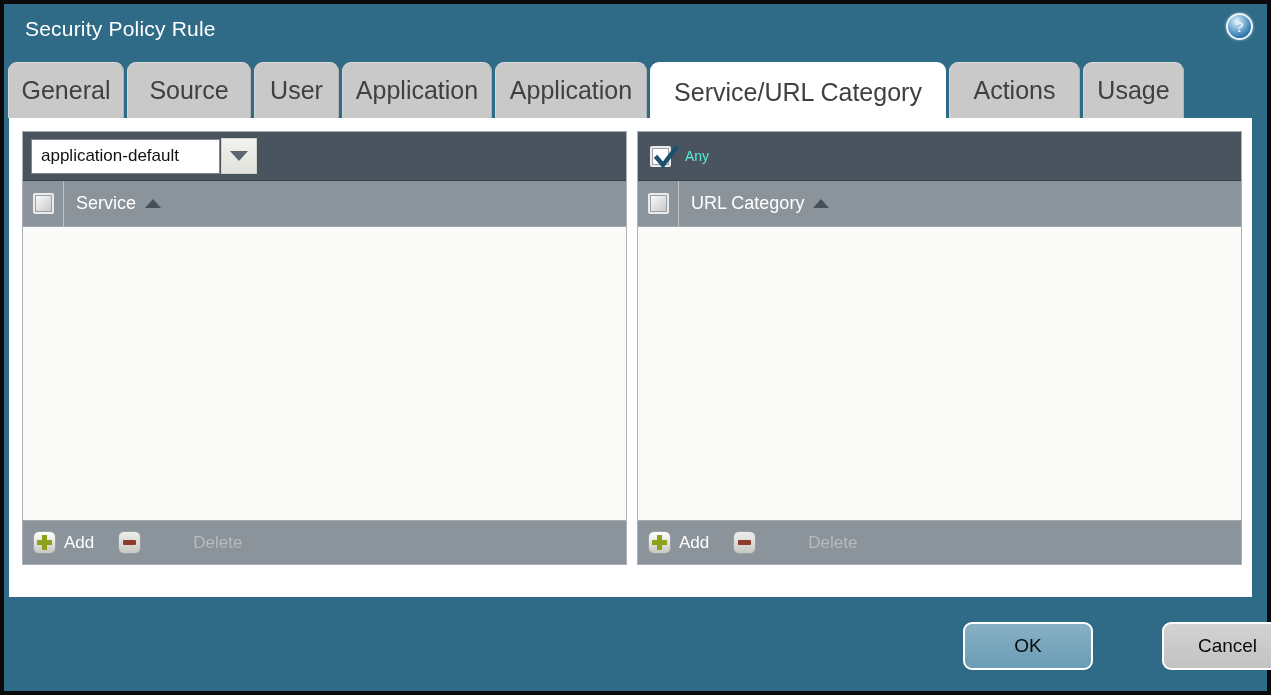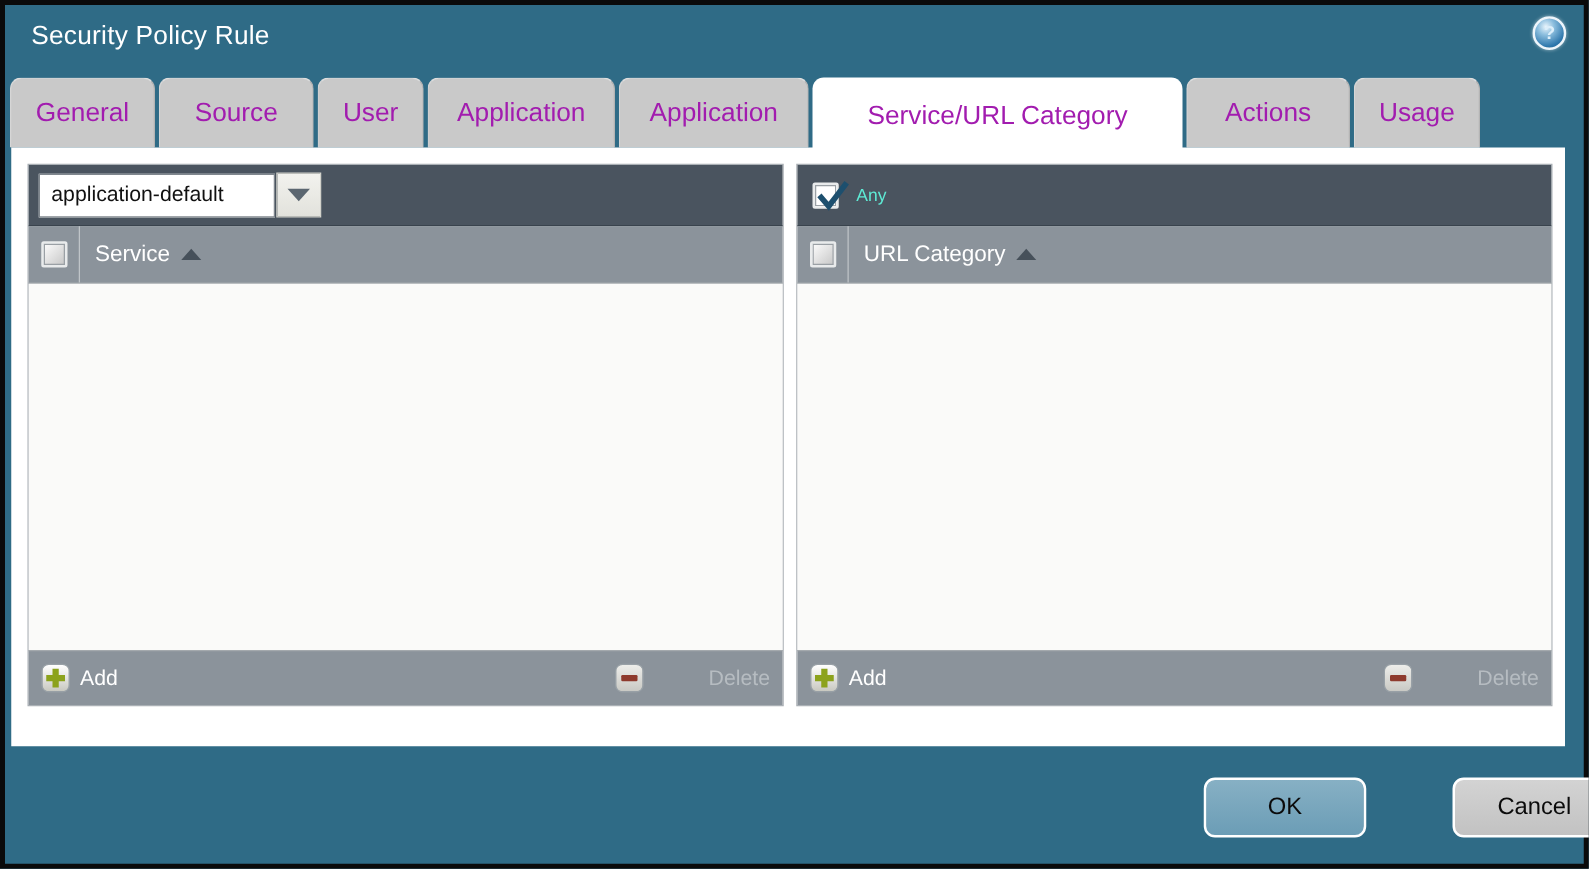--- a/index.html
+++ b/index.html
@@ -26,24 +26,24 @@
     display:flex; align-items:center; justify-content:center;
     color:#dceffb; font-size:15px; font-weight:bold; cursor:pointer;
   }
 
   
   .tabs {
     position:absolute; left:4px; top:58px; height:62px;
     display:flex; gap:3px; align-items:flex-start;
   }
   .tab {
-    height:56px; background:#c9c9c9; color:#a21caf;
+    height:56px; background:#c9c9c9; color:#404040;
     border-radius:9px 9px 0 0;
     display:flex; align-items:center; justify-content:center;
-    font-size:21px; cursor:pointer;
+    font-size:25px; cursor:pointer;
     border-top:1px solid #dedede; border-left:1px solid #d6d6d6; border-right:1px solid #b4b4b4;
   }
   .tab.active {
     background:#ffffff; height:61px; z-index:3;
     border:none;
   }
   .t0{width:116px}.t1{width:124px}.t2{width:85px}.t3{width:150px}
   .t4{width:152px}.t5{width:296px}.t6{width:131px}.t7{width:101px}
 
   
@@ -65,21 +65,21 @@
     height:49px; background:#4a545f; border-bottom:1px solid #39434d;
     display:flex; align-items:center; padding:0 8px; flex:0 0 auto;
   }
   .panel-header {
     height:46px; background:#8b939b; border-bottom:1px solid #a4a9ad;
     display:flex; align-items:stretch; flex:0 0 auto; cursor:pointer;
   }
   .panel-body { flex:1 1 auto; background:#fafaf9; }
   .panel-footer {
     height:44px; background:#8b939b; border-top:1px solid #a4a9ad;
-    display:flex; align-items:center; padding:0 10px; flex:0 0 auto;justify-content:space-between;
+    display:flex; align-items:center; padding:0 10px; flex:0 0 auto;
   }
 
   
   .combo { display:flex; align-items:center; }
   .combo-input {
     width:189px; height:35px; background:#ffffff; border:1px solid #80878e;
     font-size:17px; color:#111; display:flex; align-items:center;
     padding:0 9px; cursor:text; white-space:nowrap; overflow:hidden;
   }
   .combo-btn {

